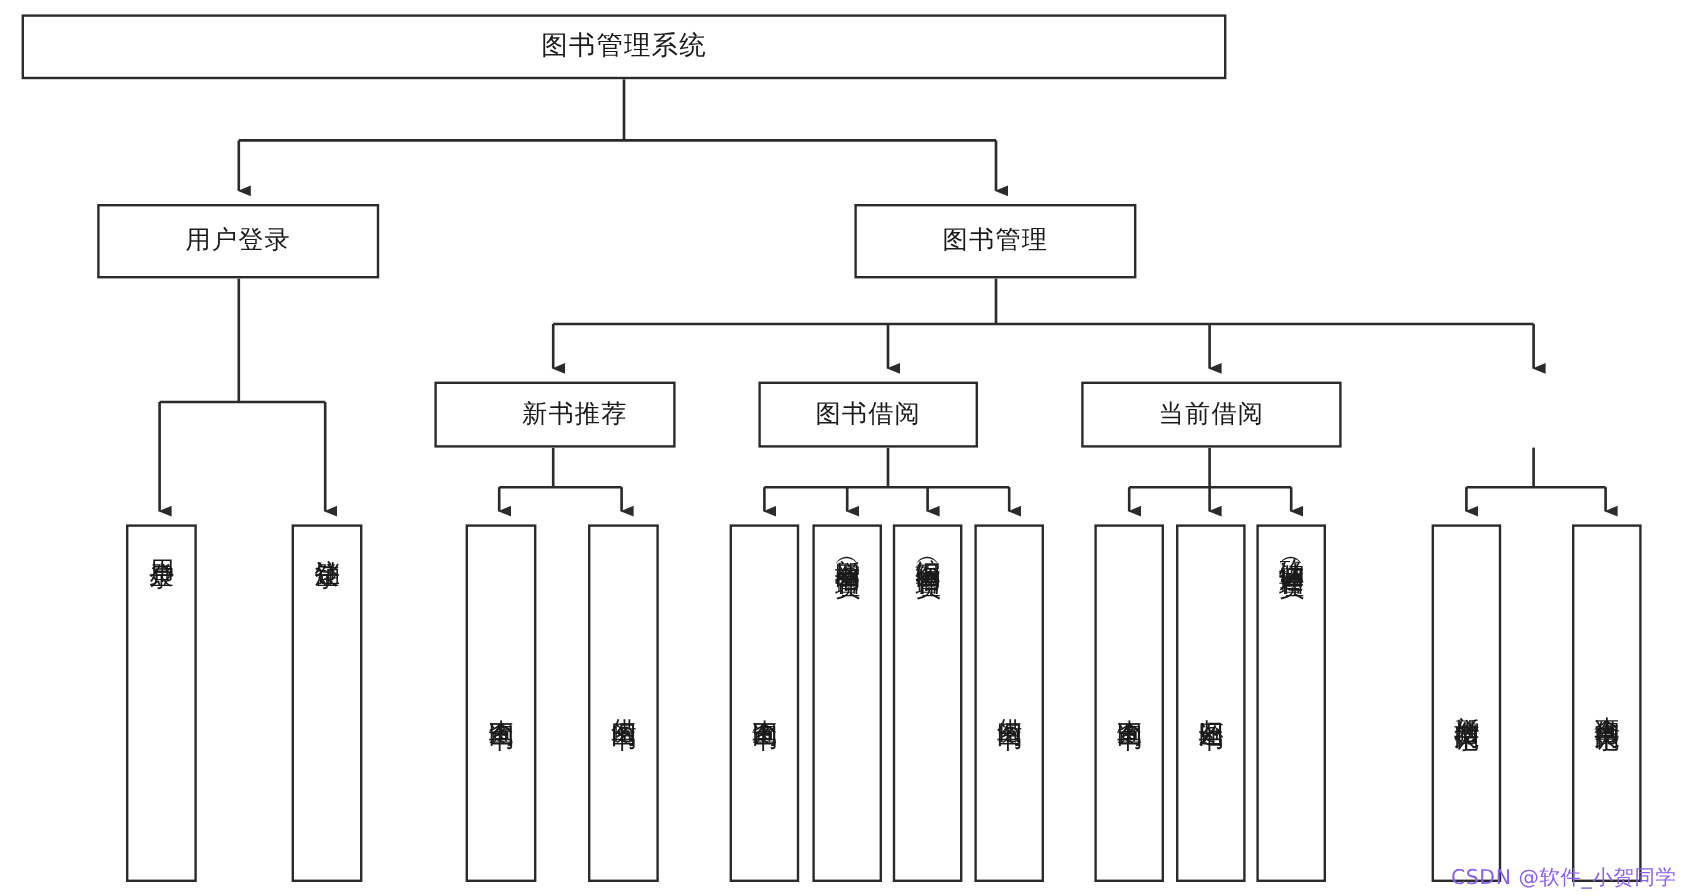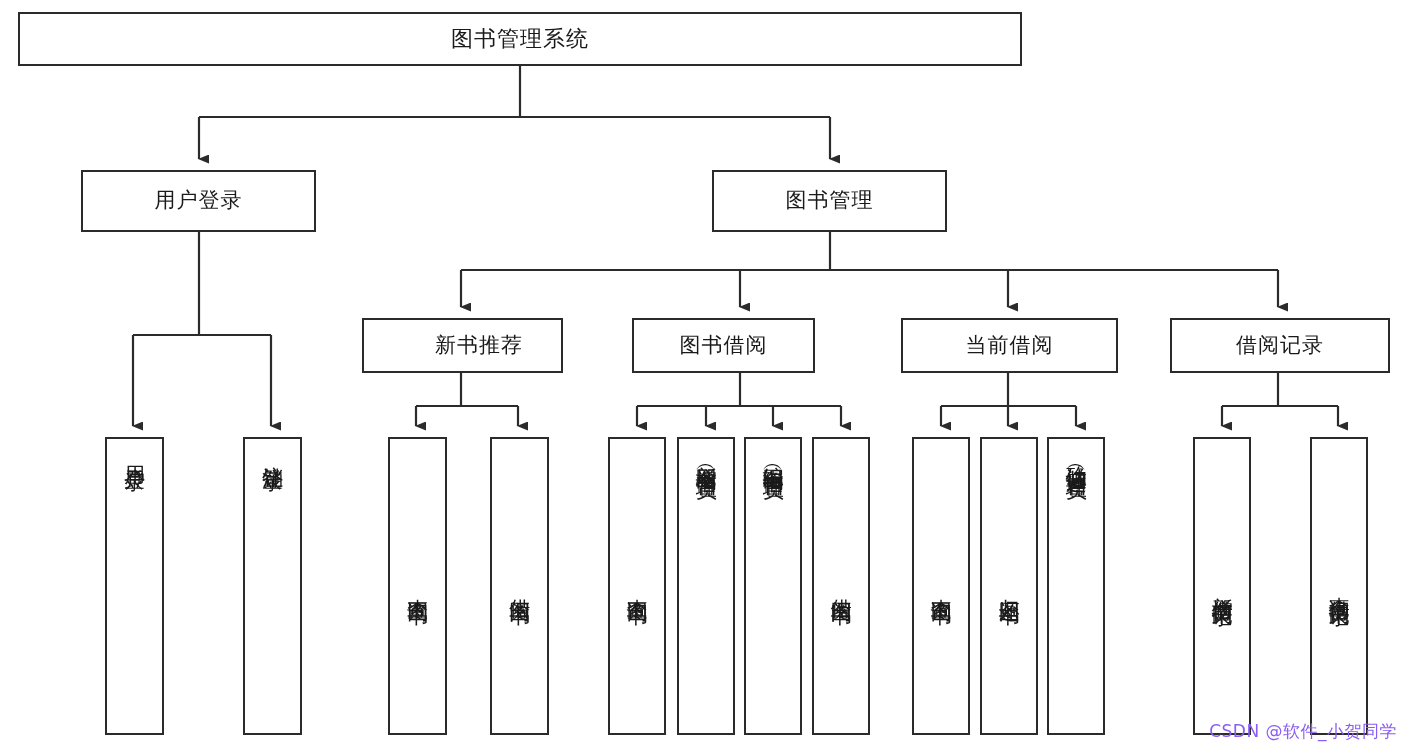--- a/index.html
+++ b/index.html
@@ -137,23 +137,20 @@
 
   <div class="node h" style="left:362px; top:318px; width:201px; height:55px;padding-left:33px;">
     <span>新书推荐</span>
   </div>
   <div class="node h" style="left:901px; top:318px; width:217px; height:55px;">
     <span>当前借阅</span>
   </div>
   <div class="node h" style="left:632px; top:318px; width:183px; height:55px;">
     <span>图书借阅</span>
   </div>
-  <div class="node h" style="left:1170px; top:318px; width:220px; height:55px;">
-    <span>借阅记录</span>
-  </div>
 
   <div class="node v" style="left:105px; top:437px; width:59px; height:298px;">
     <span class="vtext">用户登录</span>
   </div>
   <div class="node v" style="left:243px; top:437px; width:59px; height:298px;">
     <span class="vtext">注销登录</span>
   </div>
 
   <div class="node v mid" style="left:388px; top:437px; width:59px; height:298px;">
     <span class="vtext">查询图书</span>

